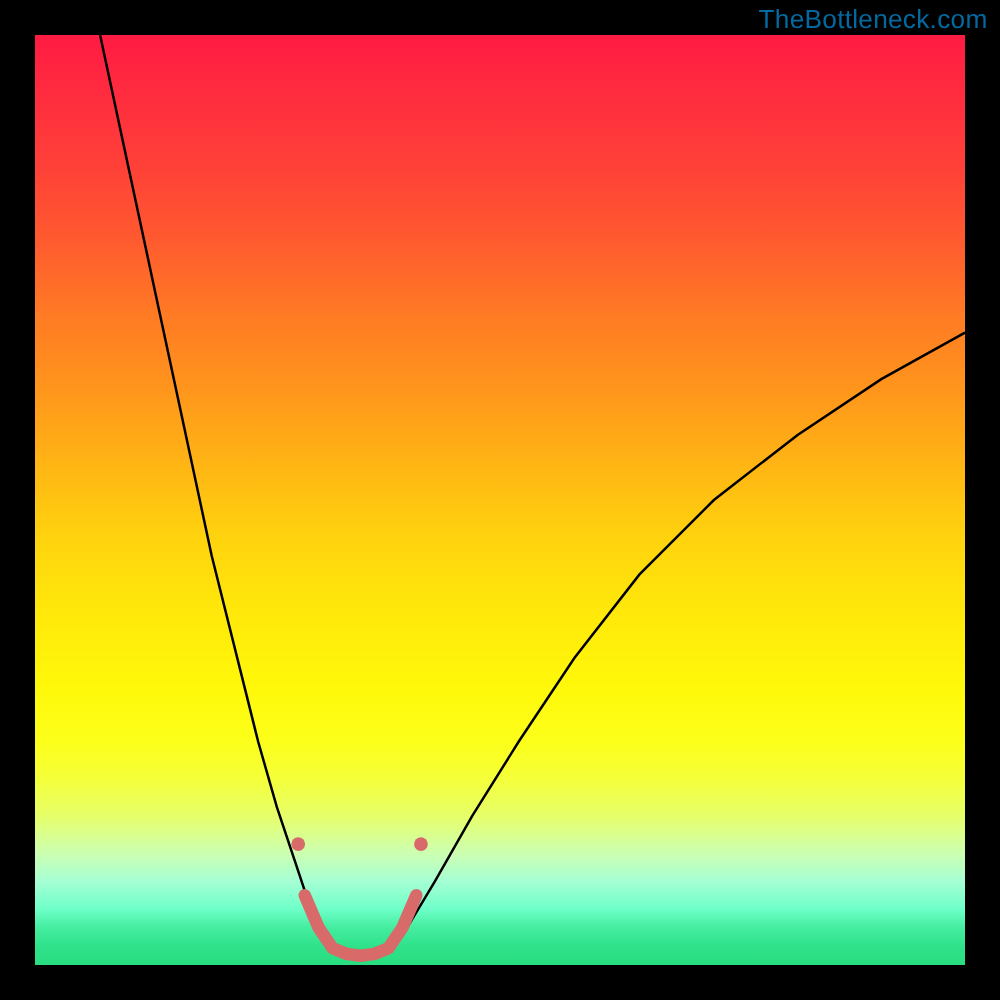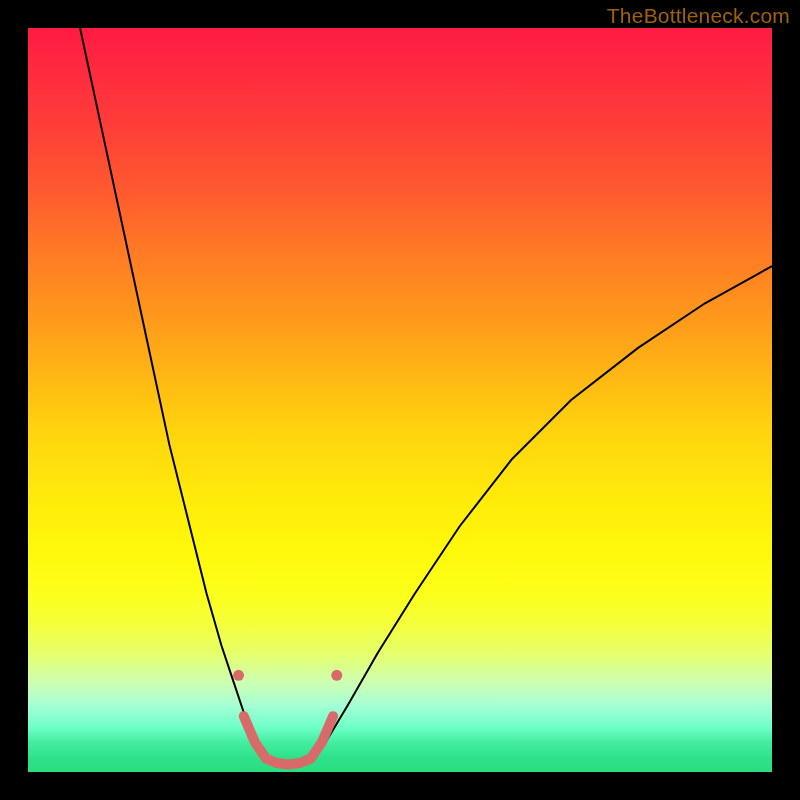--- a/index.html
+++ b/index.html
@@ -54,21 +54,21 @@
     left: 0;
     top: 0;
     width: 744px;
     height: 744px;
     overflow: visible;
   }
   .watermark {
     position: absolute;
     top: 4px;
     right: 10px;
-    color: #a16207;
+    color: #0369a1;
     font-size: 21px;
     font-weight: 400;
     letter-spacing: 0.2px;
     user-select: none;
   }
 </style>
 </head>
 <body>
 
 <div class="frame">

